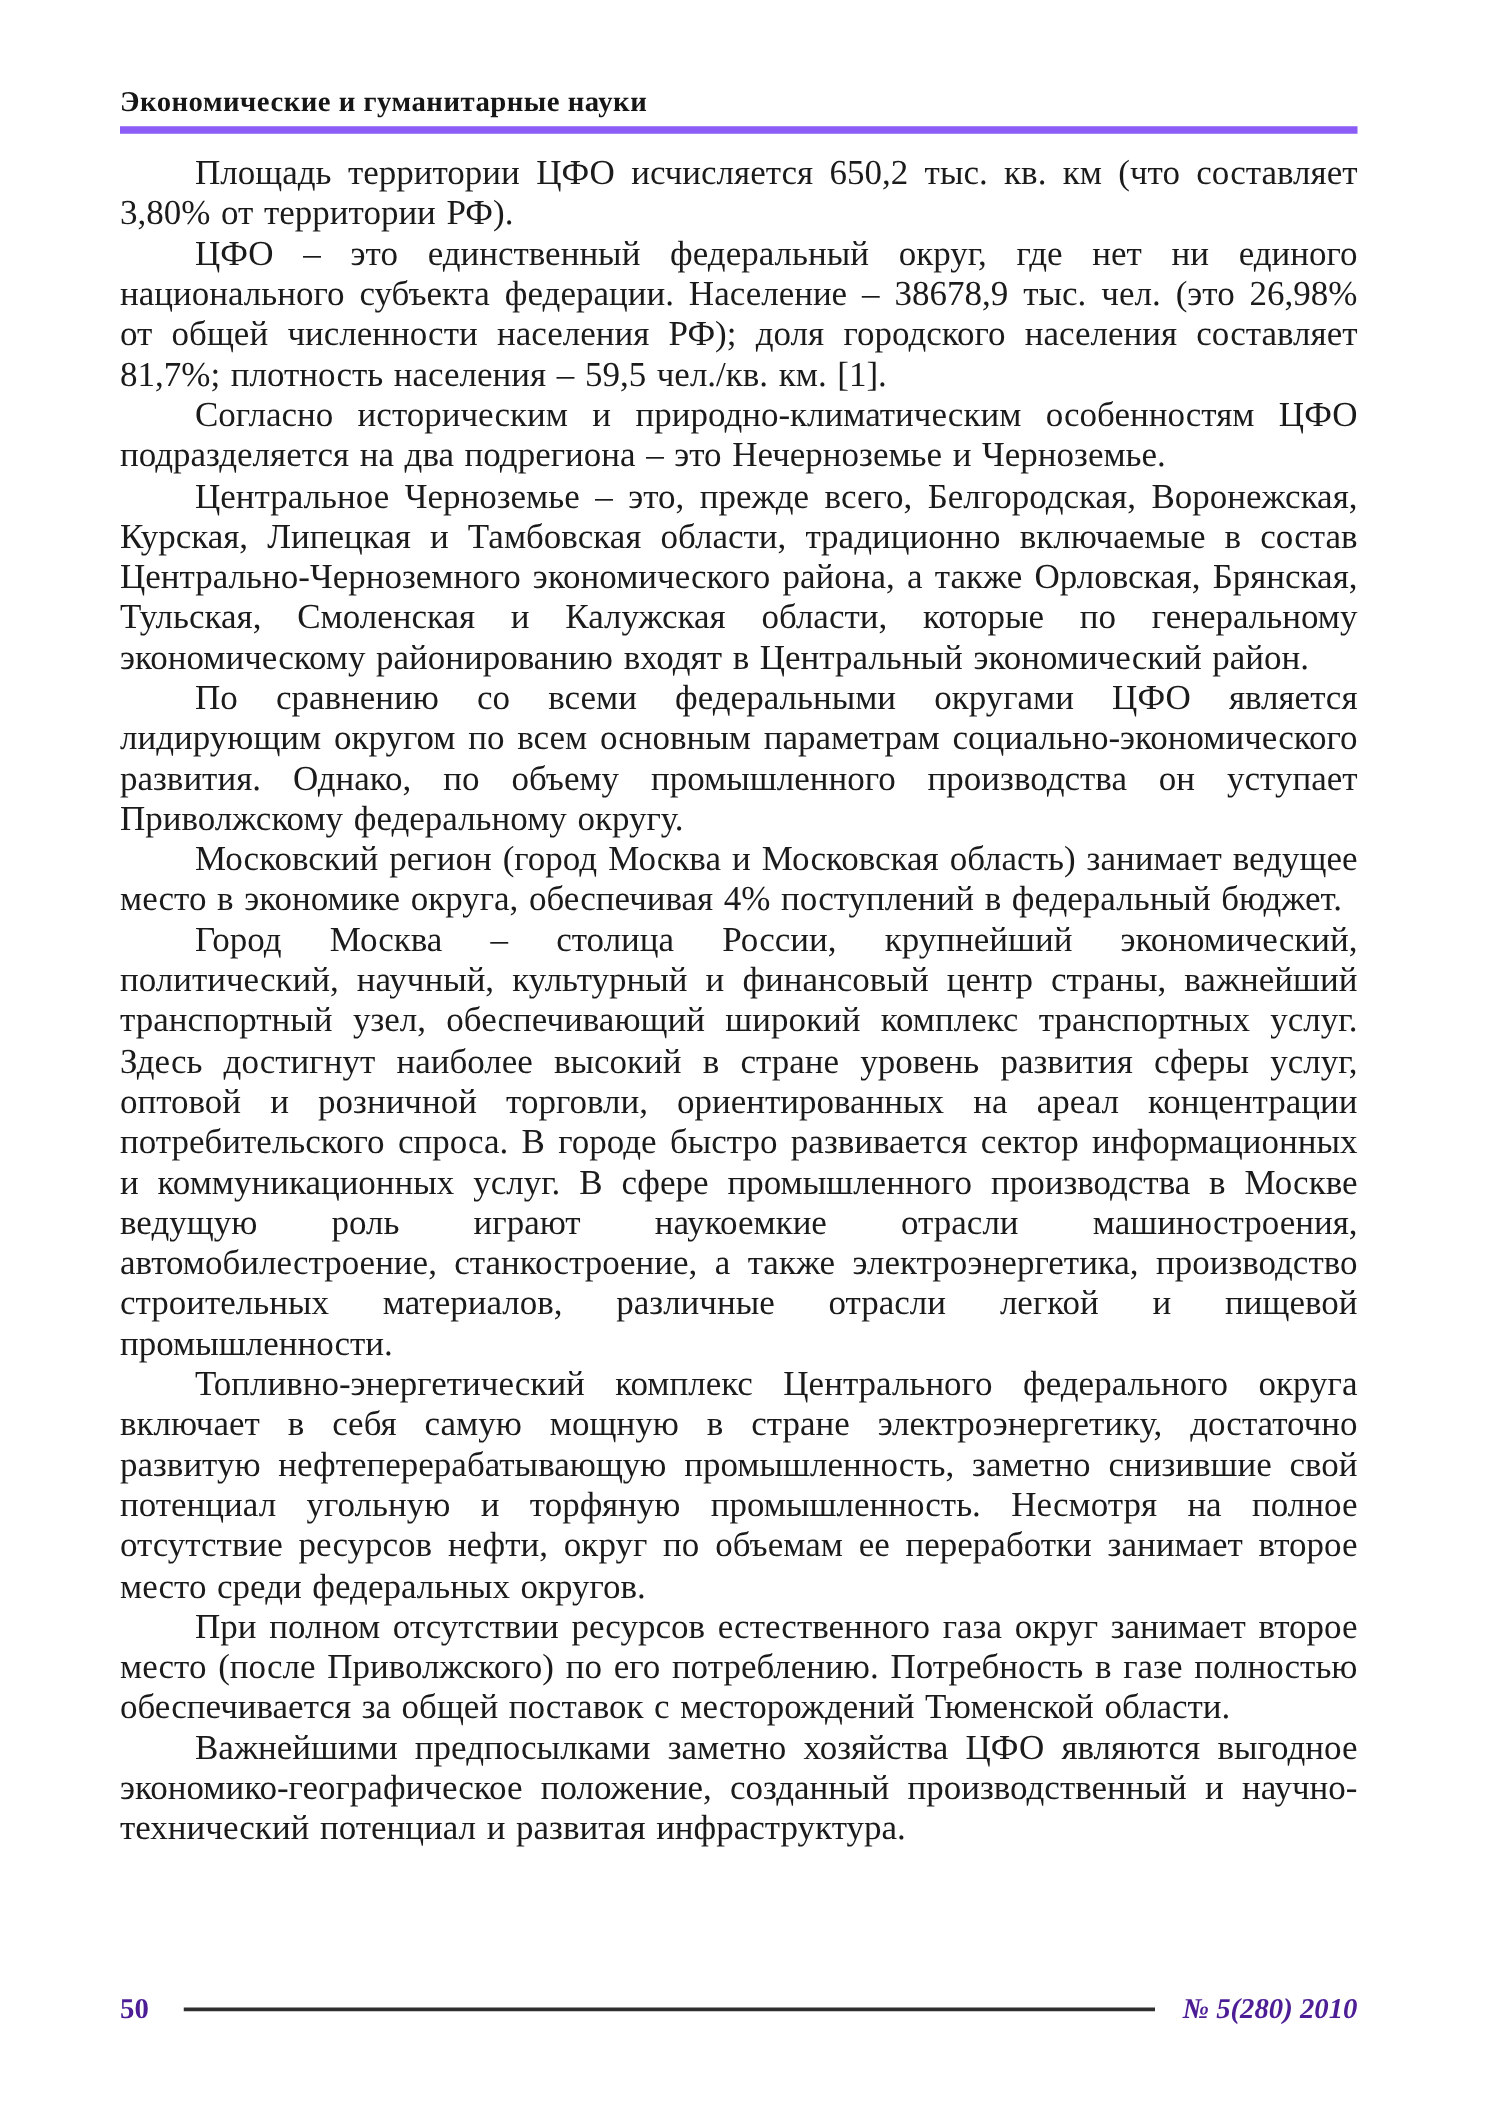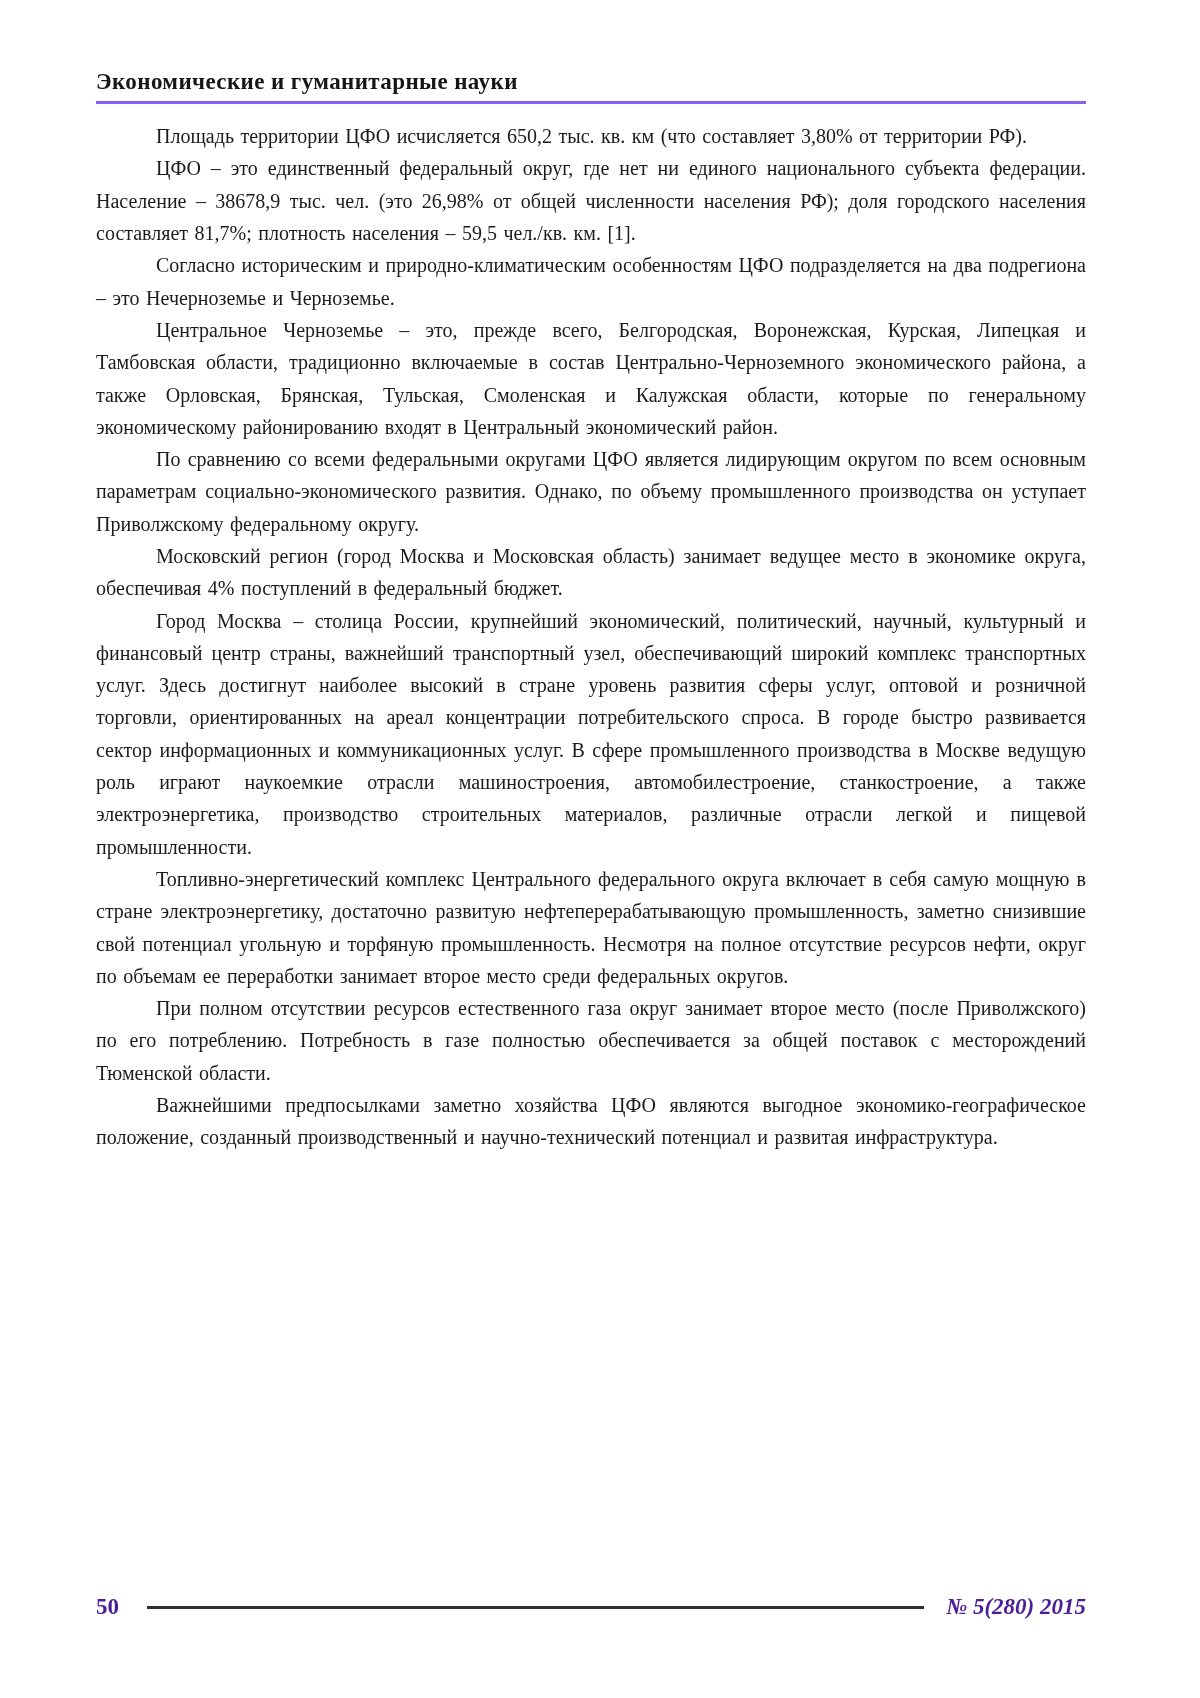--- a/index.html
+++ b/index.html
@@ -13,33 +13,33 @@
     width: 1200px;
     height: 1698px;
     margin: 0 auto;
     background: #ffffff;
     box-sizing: border-box;
     padding: 70px 114px 0 96px;
     overflow: hidden;
     color: #1b1b1b;
   }
   .page-header {
-    border-bottom: 3px solid #8b5cf6;
+    border-bottom: 6px solid #8b5cf6;
     padding-bottom: 7px;
   }
   .header-title {
     font-size: 23px;
     font-weight: bold;
     letter-spacing: 0.4px;
     line-height: 1.05;
     color: #161616;
   }
   .content {
     margin-top: 16px;
-    font-size: 20px;
+    font-size: 28px;
     line-height: 32.3px;
     text-align: justify;
     word-spacing: 1.5px;
     color: #1b1b1b;
   }
   .content p {
     margin: 0;
     padding: 0;
     text-indent: 60px;
   }
@@ -86,16 +86,16 @@
     <p>Московский регион (город Москва и Московская область) занимает ведущее место в экономике округа, обеспечивая 4% поступлений в федеральный бюджет.</p>
     <p>Город Москва – столица России, крупнейший экономический, политический, научный, культурный и финансовый центр страны, важнейший транспортный узел, обеспечивающий широкий комплекс транспортных услуг. Здесь достигнут наиболее высокий в стране уровень развития сферы услуг, оптовой и розничной торговли, ориентированных на ареал концентрации потребительского спроса. В городе быстро развивается сектор информационных и коммуникационных услуг. В сфере промышленного производства в Москве ведущую роль играют наукоемкие отрасли машиностроения, автомобилестроение, станкостроение, а также электроэнергетика, производство строительных материалов, различные отрасли легкой и пищевой промышленности.</p>
     <p>Топливно-энергетический комплекс Центрального федерального округа включает в себя самую мощную в стране электроэнергетику, достаточно развитую нефтеперерабатывающую промышленность, заметно снизившие свой потенциал угольную и торфяную промышленность. Несмотря на полное отсутствие ресурсов нефти, округ по объемам ее переработки занимает второе место среди федеральных округов.</p>
     <p>При полном отсутствии ресурсов естественного газа округ занимает второе место (после Приволжского) по его потреблению. Потребность в газе полностью обеспечивается за общей поставок с месторождений Тюменской области.</p>
     <p>Важнейшими предпосылками заметно хозяйства ЦФО являются выгодное экономико-географическое положение, созданный производственный и научно-технический потенциал и развитая инфраструктура.</p>
   </main>
 
   <footer class="page-footer">
     <span class="page-number">50</span>
     <span class="footer-rule"></span>
-    <span class="issue-label">№ 5(280) 2015</span>
+    <span class="issue-label">№ 5(280) 2010</span>
   </footer>
 
 </div>
 
 </body></html>

